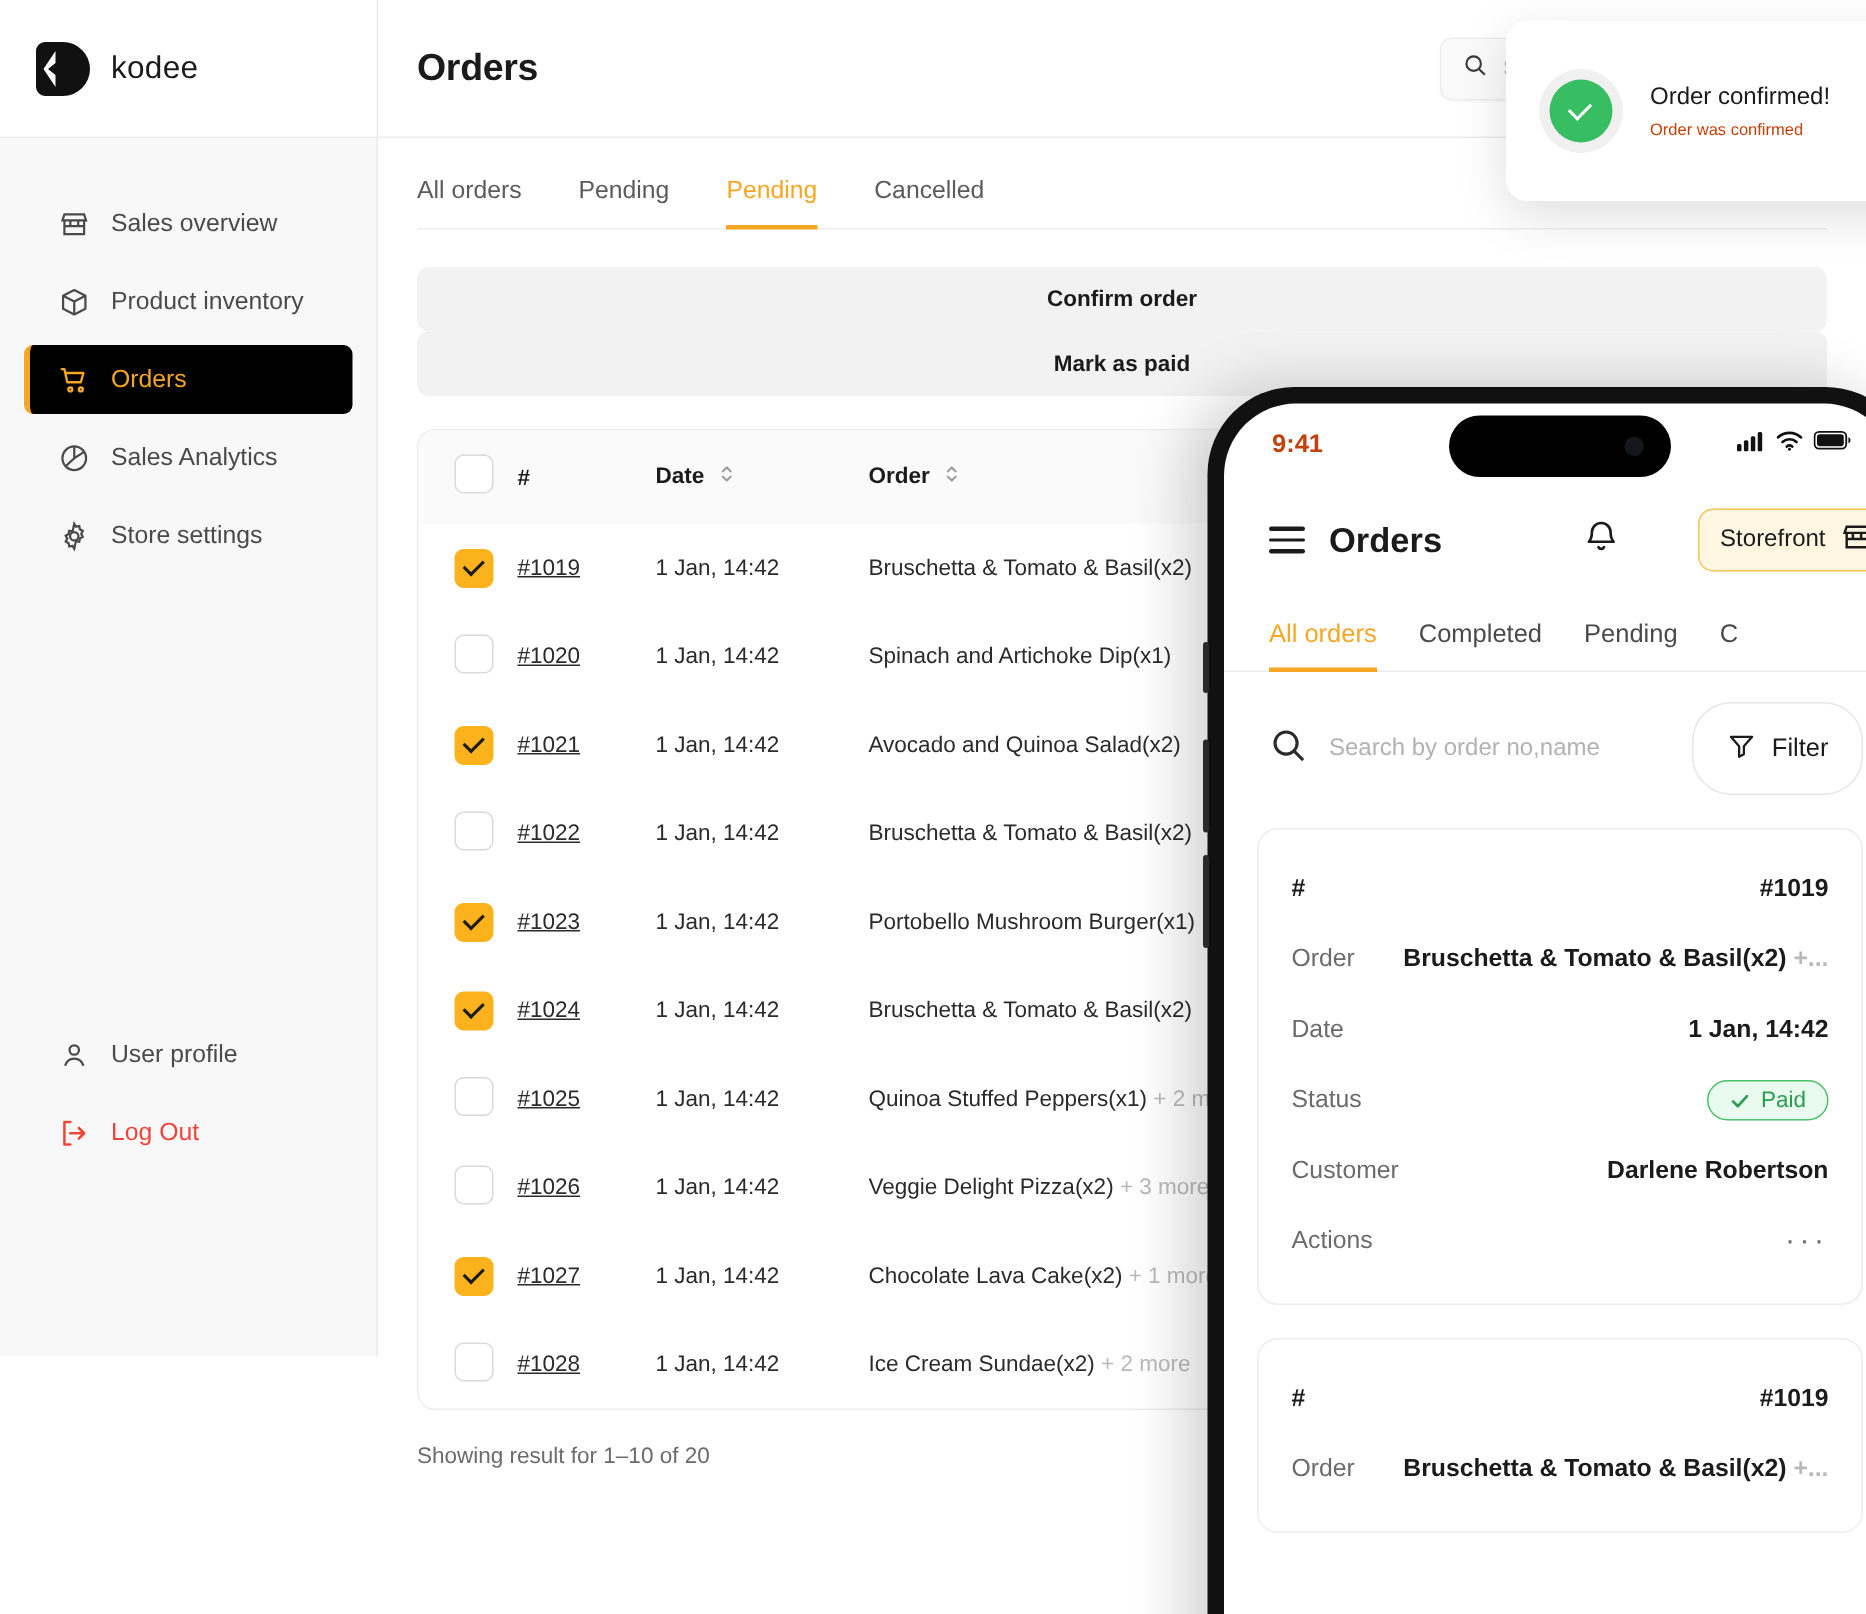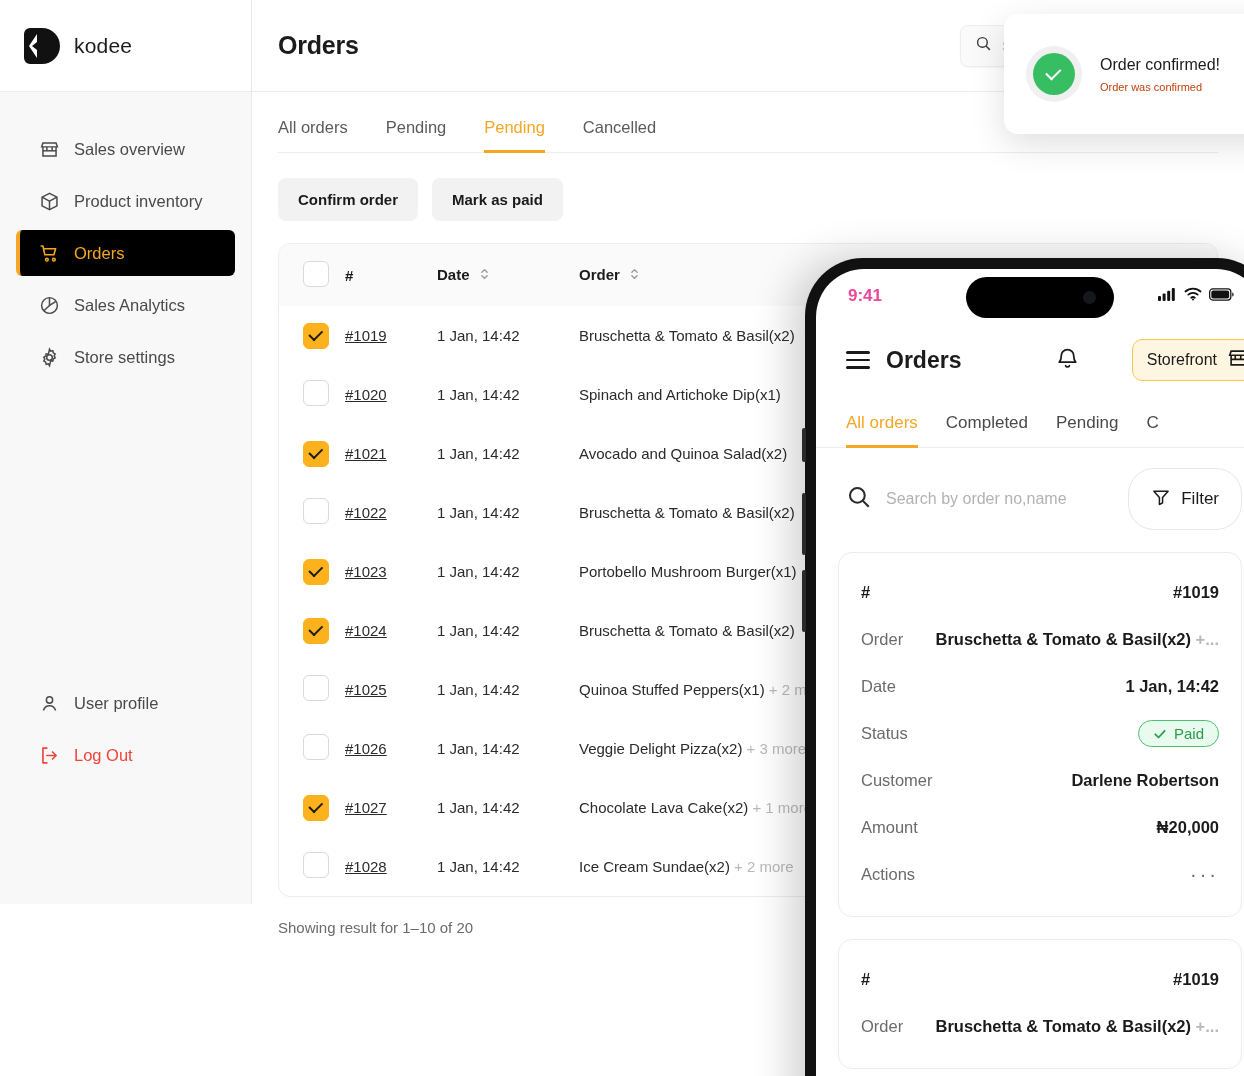--- a/index.html
+++ b/index.html
@@ -56,21 +56,21 @@
   .search-box .ph { color:#b7b7b7; font-size: 15px; }
 
   .content { padding: 26px 26px 0 26px; }
   .tabs { display:flex; gap: 38px; border-bottom: 1px solid #ededed; }
   .tab {
     font-size: 16.5px; color:#5b5b5b; padding-bottom: 13px; cursor:pointer;
     border-bottom: 3px solid transparent; margin-bottom:-1px;
   }
   .tab.active { color:#F5A623; border-bottom-color:#F5A623; font-weight: 500;}
 
-  .actions { display:flex; gap: 14px; margin-top: 25px; }
+  .actions { display:flex; margin-top: 25px; flex-direction: column; }
   .btn {
     background:#f2f2f2; border:none; border-radius: 8px; padding: 13px 20px;
     font-size: 15px; font-weight: bold; color:#1b1b1b; cursor:pointer;
     font-family:"Liberation Sans", sans-serif;
   }
 
   .table-card {
     margin-top: 22px; border: 1px solid #ededed; border-radius: 12px; overflow: hidden;
     background:#fff; width: 940px;
   }
@@ -131,21 +131,21 @@
     box-shadow: -14px 0 40px rgba(0,0,0,.18);
   }
   .phone-inner {
     width:100%; height:100%; background:#fff; border-radius: 48px; overflow:hidden; position:relative;
   }
   .phone-btn { position:absolute; left: -3px; background:#2a2a2a; width: 4px; border-radius: 3px; }
   .statusbar {
     height: 54px; display:flex; align-items:center; justify-content:space-between;
     padding: 0 30px 0 32px; position:relative;
   }
-  .clock { font-size:17px; font-weight:bold; color:#ec4899; }
+  .clock { font-size:17px; font-weight:bold; color:#c2410c; }
   .notch {
     position:absolute; left:50%; transform:translateX(-50%); top: 8px;
     width: 148px; height: 41px; background:#000; border-radius: 22px;
     display:flex; align-items:center; justify-content:flex-end; padding-right:18px;
   }
   .lens { width:13px;height:13px;border-radius:50%;background:#14181c; }
   .sbicons { display:flex; align-items:center; gap:7px; }
 
   .appbar { display:flex; align-items:center; gap: 16px; padding: 12px 0 0 30px; height: 62px;}
   .appbar-title { font-size: 23px; font-weight: bold; color:#1b1b1b; }
@@ -535,24 +535,20 @@
                   <path d="M4 12.5 9.5 18 20 6.5"></path>
                 </svg>
                 <span>Paid</span>
               </span>
             </div>
             <div class="orow">
               <span class="okey">Customer</span>
               <span class="oval">Darlene Robertson</span>
             </div>
             <div class="orow">
-              <span class="okey">Amount</span>
-              <span class="oval">₦20,000</span>
-            </div>
-            <div class="orow">
               <span class="okey">Actions</span>
               <span class="dots">···</span>
             </div>
           </div>
           <div class="ocard">
             <div class="orow">
               <span class="okey b">#</span>
               <span class="oval">#1019</span>
             </div>
             <div class="orow">

